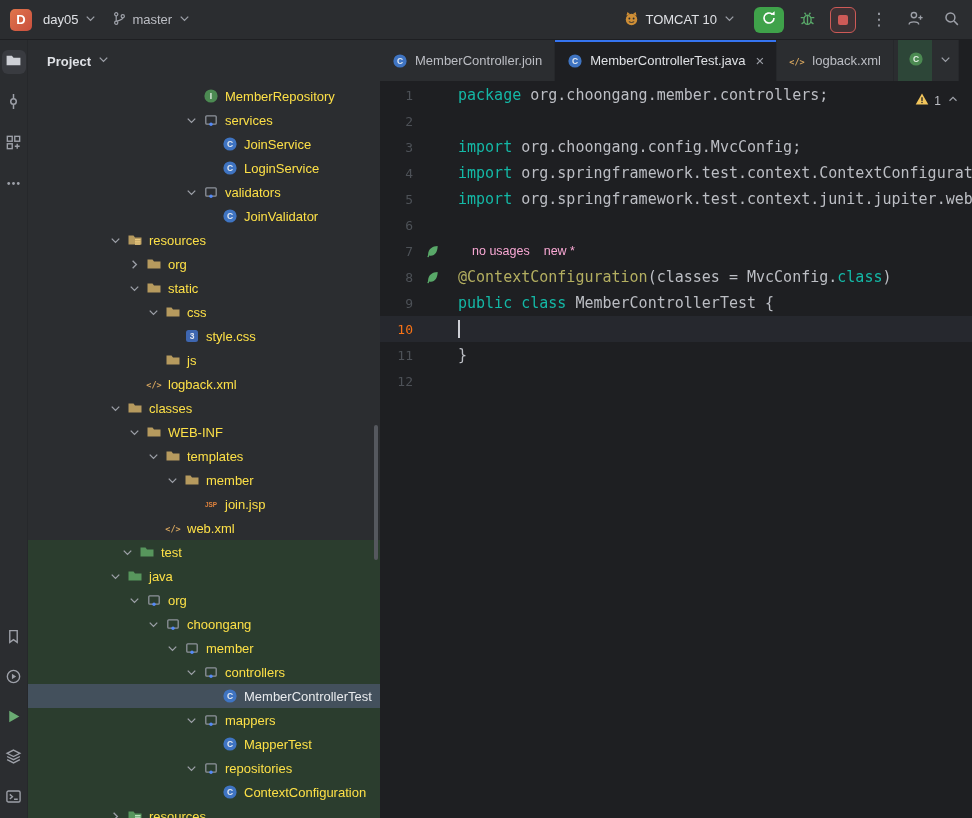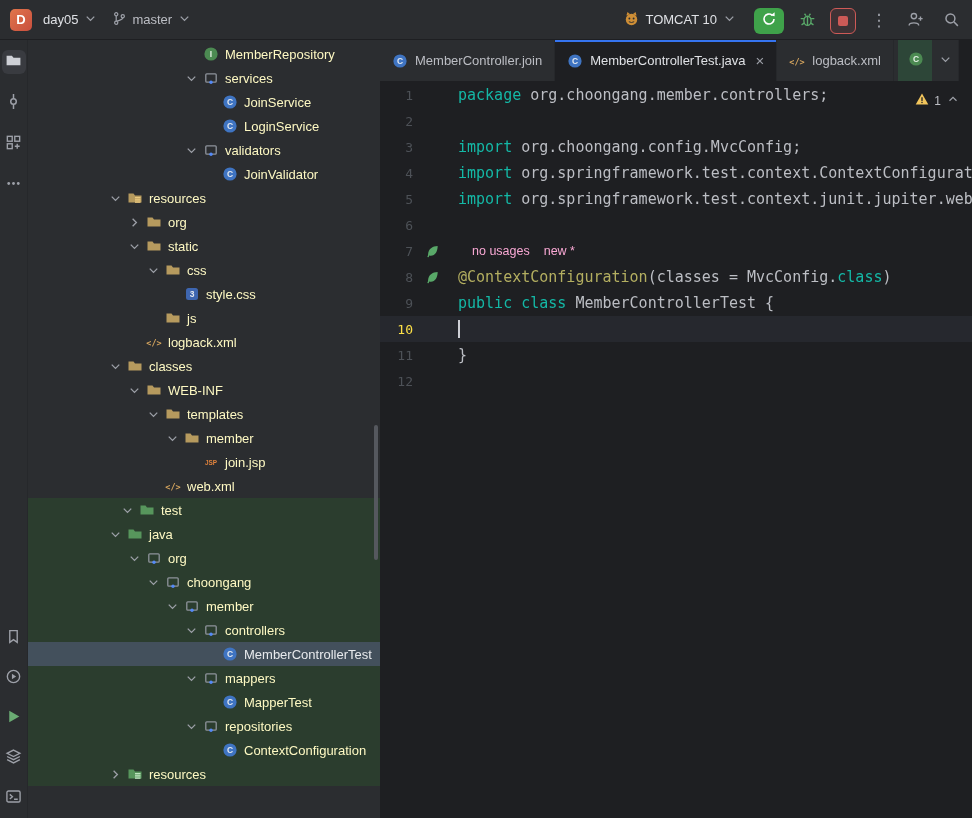--- a/index.html
+++ b/index.html
@@ -7,21 +7,21 @@
        font-family:"Liberation Sans",sans-serif;font-size:13px;color:#BCBEC4;}
   *{box-sizing:border-box;}
 
   
   .titlebar{position:absolute;left:0;top:0;width:972px;height:40px;background:#2B2D30;
             border-bottom:1px solid #1E1F22;display:flex;align-items:center;padding:0 6px;}
   .logo{width:22px;height:22px;border-radius:5px;background:linear-gradient(135deg,#E0754B,#C94F3E);
         color:#fff;font-weight:bold;font-size:13px;display:flex;align-items:center;justify-content:center;margin:0 4px;}
   .tb-widget{display:flex;align-items:center;gap:5px;padding:4px 7px;border-radius:6px;color:#DFE1E5;}
   .tb-widget .dim{color:#BCBEC4;}
-  .tb-right{margin-left:auto;display:flex;align-items:flex-end;gap:10px;padding-right:2px;}
+  .tb-right{margin-left:auto;display:flex;align-items:center;gap:10px;padding-right:2px;}
   .iconbtn{width:26px;height:26px;display:flex;align-items:center;justify-content:center;border-radius:6px;}
   .run-btn{width:30px;height:26px;border-radius:6px;background:#3FA24A;display:flex;align-items:center;justify-content:center;}
   .stop-btn{width:26px;height:26px;border-radius:6px;border:1.5px solid #CE5A57;background:rgba(206,90,87,.12);
             display:flex;align-items:center;justify-content:center;}
   .stop-inner{width:10px;height:10px;background:#CE5A57;border-radius:2px;}
   .kebab{color:#9DA0A8;font-size:17px;line-height:1;}
 
   
   .stripe{position:absolute;left:0;top:40px;width:28px;height:778px;background:#2B2D30;
           border-right:1px solid #26282B;display:flex;flex-direction:column;align-items:center;}
@@ -33,42 +33,42 @@
   
   .panel{position:absolute;left:28px;top:40px;width:352px;height:778px;background:#2B2D30;overflow:hidden;}
   .panel-header{height:42px;display:flex;align-items:center;gap:5px;padding-left:19px;color:#DFE1E5;font-weight:bold;}
   .tree{padding-top:2px;}
   .row{display:flex;align-items:center;height:24px;white-space:nowrap;}
   .row.test{background:#2B3D2E;}
   .row.selected{background:#43505C;}
   .row.selected .tlabel{color:#E8EAED;}
   .twisty{width:19px;flex:0 0 19px;height:16px;display:flex;align-items:center;justify-content:flex-start;}
   .ticon{width:16px;height:16px;flex:0 0 16px;margin-right:6px;display:flex;align-items:center;justify-content:center;}
-  .tlabel{font-size:13px;color:#fef9c3;}
+  .tlabel{font-size:13px;color:#fde047;}
   .tree-scrollbar{position:absolute;right:2px;top:385px;width:4px;height:135px;background:#55585E;border-radius:2px;}
 
   
   .editor{position:absolute;left:380px;top:40px;width:592px;height:778px;background:#1E1F22;}
   .tabbar{height:42px;background:#2B2D30;display:flex;align-items:stretch;border-bottom:1px solid #1E1F22;}
   #tabs{display:flex;align-items:stretch;}
   .tab{position:relative;display:flex;align-items:center;gap:7px;padding:0 12px;background:#2B2D30;
        border-right:1px solid #26282B;color:#BCBEC4;}
   .tab.active{background:#1E1F22;color:#DFE1E5;}
   .tab.active::before{content:"";position:absolute;left:0;right:0;top:0;height:2px;background:#3574F0;}
   .tab .close{margin-left:3px;color:#9DA0A8;font-size:15px;line-height:1;}
   .tab-spacer{flex:1;}
   .tab-sliver{width:34px;background:#2D4638;display:flex;align-items:center;justify-content:flex-start;padding-left:10px;overflow:hidden;}
   .tab-list-btn{width:26px;display:flex;align-items:center;justify-content:center;}
   .tab-edge{width:14px;background:#1E1F22;border-left:1px solid #26282B;}
 
   .code{position:relative;font-family:"DejaVu Sans Mono",monospace;}
   .cline{display:flex;align-items:center;height:26px;}
   .cline.current{background:#26282E;}
   .ln{width:33px;flex:0 0 33px;text-align:right;color:#4D5157;font-size:13px;}
-  .cline.current .ln{color:#fde047;}
+  .cline.current .ln{color:#f97316;}
   .gslot{width:45px;flex:0 0 45px;display:flex;align-items:center;padding-left:12px;}
   .ctext{font-size:15px;white-space:pre;display:flex;align-items:center;}
   .caret{display:inline-block;width:2px;height:18px;background:#CED0D6;margin-right:1px;}
   .c-keyword{color:#14b8a6;}
   .c-text{color:#BCBEC4;}
   .c-annotation{color:#B3AE60;}
   .c-hint{color:#f9a8d4;font-size:12.5px;font-family:"Liberation Sans",sans-serif;margin-left:14px;font-style:normal;}
   .inspect{position:absolute;top:50px;right:8px;display:flex;align-items:center;gap:5px;color:#BCBEC4;font-size:12px;
            padding:2px 4px;border-radius:4px;}
 </style>
@@ -204,20 +204,26 @@
         <div class="sicon">
           <span><svg width="17" height="17" viewBox="0 0 16 16" fill="none" stroke="#9DA0A8" stroke-width="1.3">
               <rect x="1.8" y="2.8" width="12.4" height="10.4" rx="1.5"></rect>
               <path d="M4.5 6 L7 8.2 L4.5 10.4 M8.5 10.6 H12"></path>
             </svg></span>
         </div>
       </div>
   </div>
 
   <div class="panel">
+    <div class="panel-header">
+      <span>Project</span>
+      <span class="js-ic"><svg width="15" height="15" viewBox="0 0 16 16">
+            <path d="M4 6l4 4 4-4" fill="none" stroke="#9DA0A8" stroke-width="1.4"></path>
+          </svg></span>
+    </div>
     <div class="tree" id="tree">
         <div class="row" style="padding-left:156px">
           <span class="twisty"></span>
           <span class="ticon">
             <svg width="16" height="16" viewBox="0 0 16 16">
               <circle cx="8" cy="8" r="6.6" fill="#4C8A52"></circle>
               <text x="8" y="11.2" font-size="8.5" font-weight="bold" text-anchor="middle" fill="#E4F0E5" font-family="Liberation Sans, sans-serif">I</text>
             </svg>
           </span>
           <span class="tlabel">MemberRepository</span>

